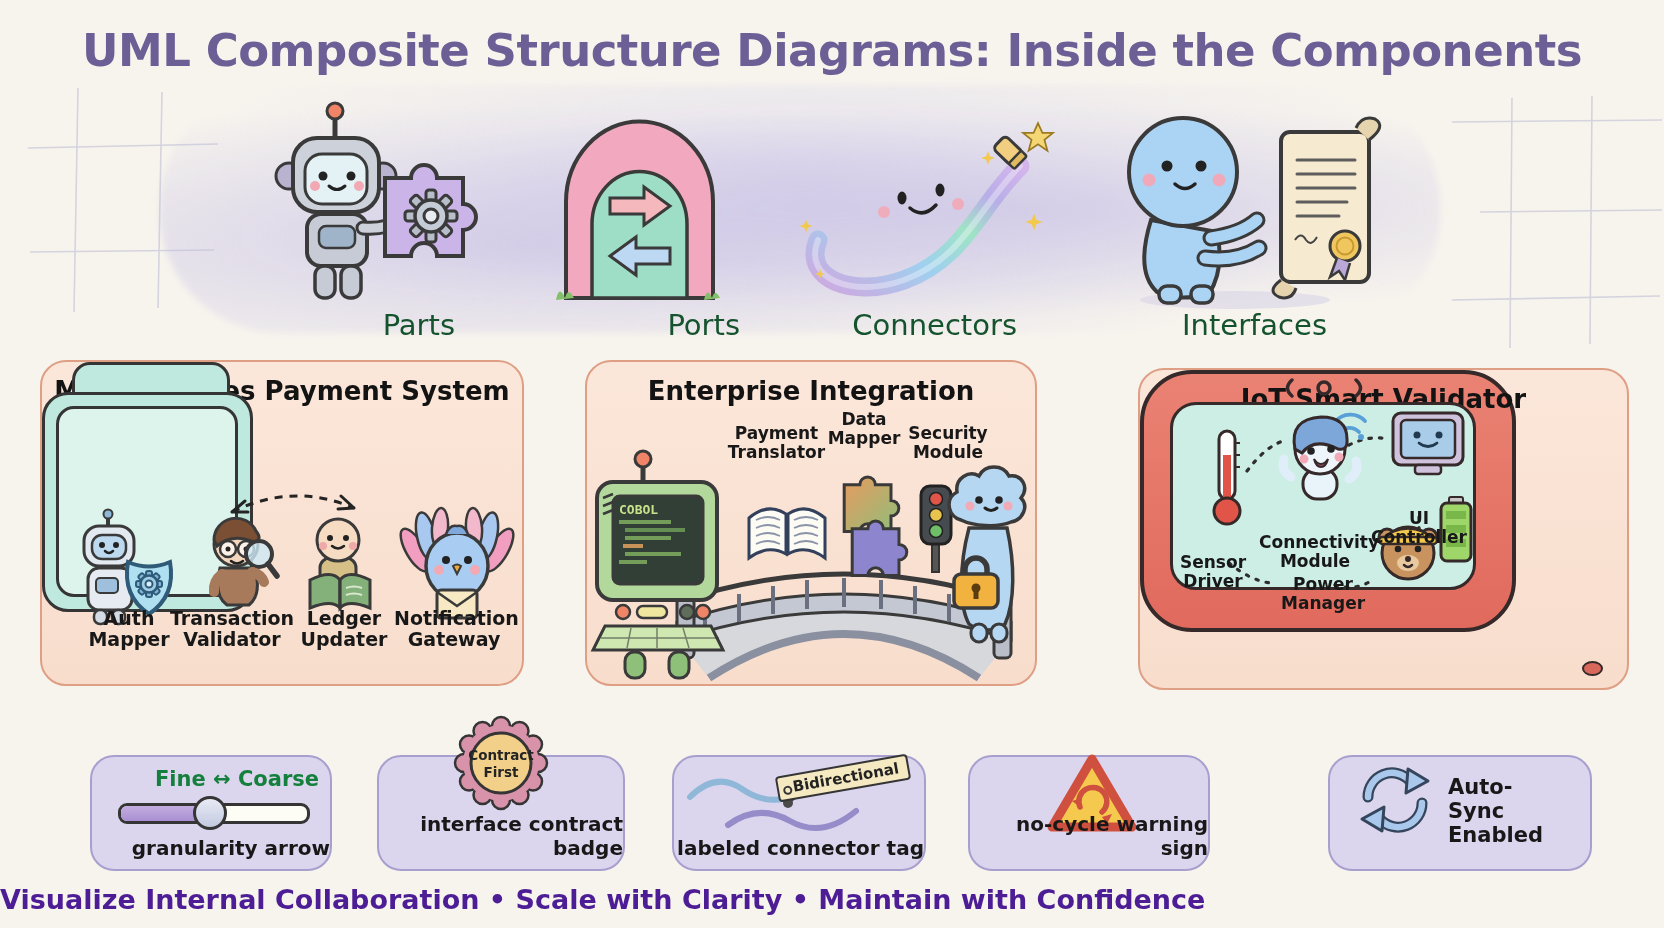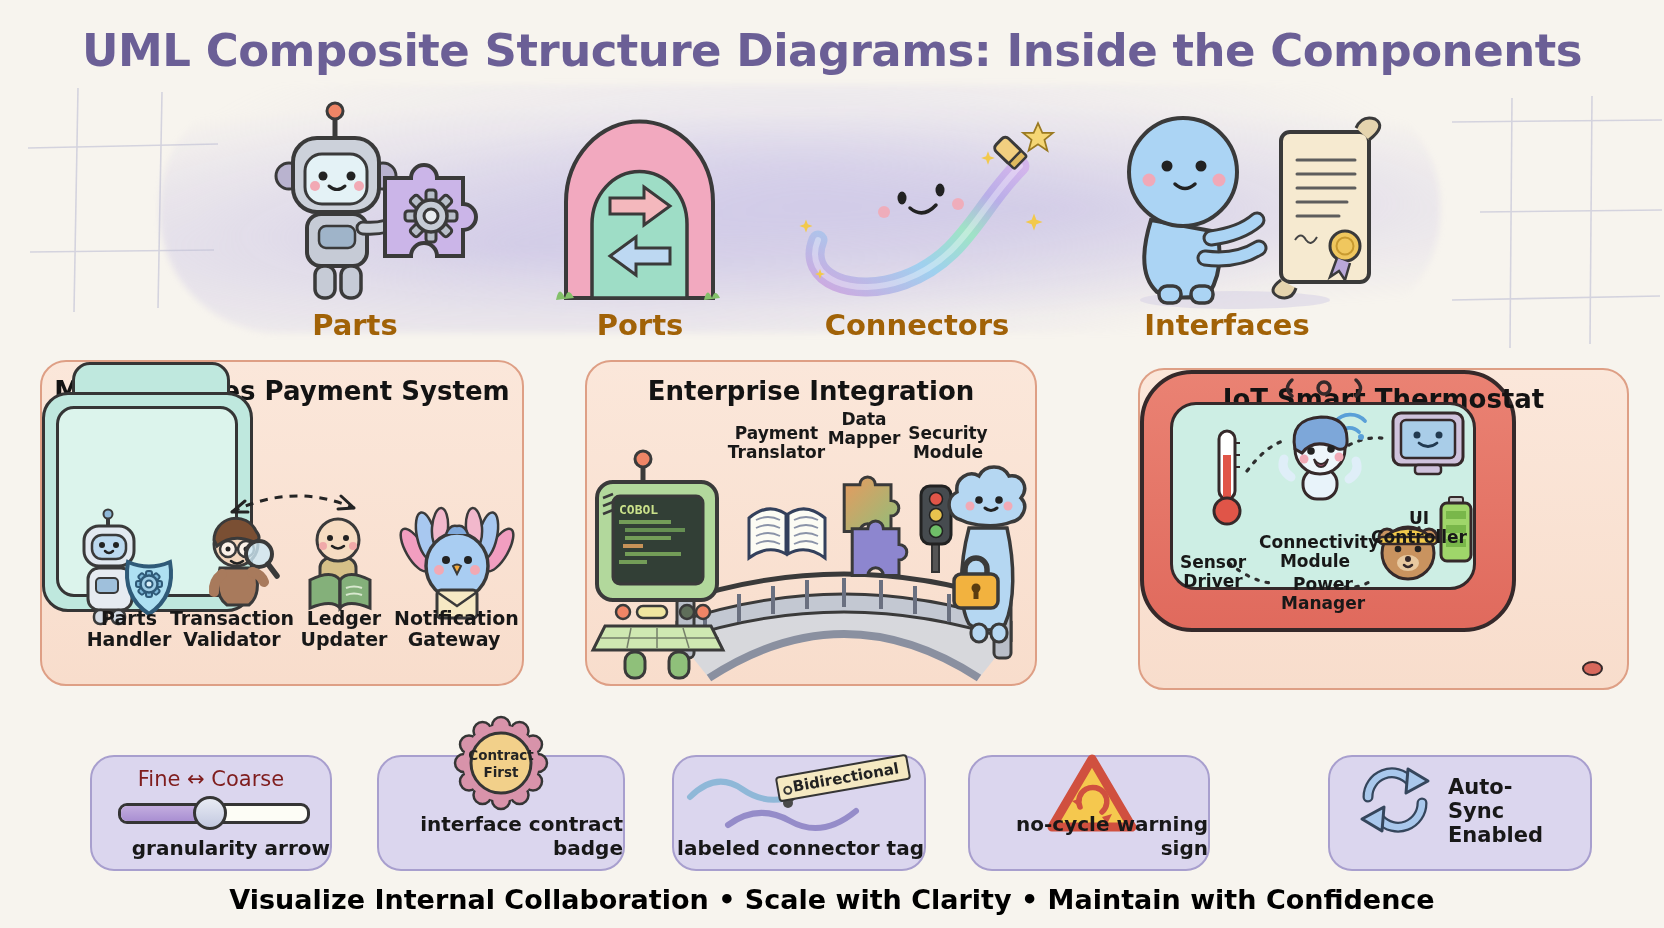--- a/index.html
+++ b/index.html
@@ -11,39 +11,39 @@
   }
   .abs{position:absolute;}
   svg{display:block;overflow:visible;}
 
   
   .main-title{
     left:0;top:24px;width:100%;text-align:center;
     font-size:45px;font-weight:800;color:#6b5f96;letter-spacing:-.5px;
   }
   .footer-tagline{
-    left:0;top:884px;width:100%;text-align:center;
-    font-size:27px;font-weight:700;color:#000000;
+    left:0;top:884px;width:100%;
+    font-size:27px;font-weight:700;color:#4c1d95;
   }
 
   
   .wash{
     left:160px;top:85px;width:1280px;height:248px;border-radius:120px;
     background:
       radial-gradient(ellipse at 28% 65%, rgba(186,178,226,.50), rgba(186,178,226,0) 62%),
       radial-gradient(ellipse at 68% 50%, rgba(186,178,226,.42), rgba(186,178,226,0) 60%),
       radial-gradient(ellipse at 50% 35%, rgba(201,195,236,.38), rgba(201,195,236,0) 70%);
     filter:blur(3px);
   }
   .gridlines{stroke:#c2c2d6;stroke-width:1.6;opacity:.65;}
 
   
   .concept-label{
-    width:200px;text-align:center;top:308px;
-    font-size:29px;font-weight:700;color:#a16207;
+    width:200px;text-align:right;top:308px;
+    font-size:29px;font-weight:400;color:#14532d;
   }
 
   
   .panel{
     top:360px;height:322px;
     background:linear-gradient(#fbe7da,#f8ddcc);
     border:2.5px solid #de9f85;border-radius:26px;
   }
   .panel-title{
     left:0;top:14px;width:100%;text-align:center;
@@ -78,21 +78,21 @@
     top:755px;height:112px;
     background:#dbd6ee;border:2px solid #a89fce;border-radius:24px;
     overflow:visible;z-index:2;
   }
   .chip-label{
     position:absolute;left:0;bottom:9px;width:100%;text-align:right;
     font-size:20px;font-weight:700;color:#181818;
   }
   .chip-top-label{
     position:absolute;left:0;top:10px;width:100%;text-align:center;
-    font-size:21px;font-weight:400;color:#7f1d1d;
+    font-size:21px;font-weight:700;color:#15803d;padding-left:26px;
   }
   .slider-track{
     position:absolute;left:26px;top:46px;width:186px;height:15px;
     background:#fdfdf6;border:3px solid #353535;border-radius:9px;
   }
   .slider-fill{position:absolute;left:0;top:0;height:100%;width:46%;
     background:linear-gradient(#c3addf,#a98fd2);border-radius:6px 0 0 6px;}
   .slider-thumb{
     position:absolute;left:calc(46% - 14px);top:-10px;width:28px;height:28px;
     background:linear-gradient(#e8ebf4,#c3c9e0);border:3px solid #353535;border-radius:50%;
@@ -342,21 +342,21 @@
       <circle cx="70" cy="58" r="4" fill="#222"></circle>
     <path d="M55,64 q4,-3 8,0 l-4,8 z" fill="#f2a93d" stroke="#3a3a3a" stroke-width="2"></path>
     <circle cx="41" cy="68" r="5" fill="#f2a9b4"></circle>
       <circle cx="77" cy="68" r="5" fill="#f2a9b4"></circle>
     <g>
       <rect x="39" y="88" width="40" height="28" rx="4" fill="#f6e9c4" stroke="#3a3a3a" stroke-width="3"></rect>
       <path d="M39,90 l20,14 20,-14" fill="none" stroke="#3a3a3a" stroke-width="2.5"></path>
     </g>
   </svg>
 
-  <div class="abs part-label" style="left:42px;top:246px;width:90px">Parts Handler</div>
+  <div class="abs part-label" style="left:42px;top:246px;width:90px">Auth Mapper</div>
   <div class="abs part-label" style="left:125px;top:246px;width:130px">Transaction Validator</div>
   <div class="abs part-label" style="left:252px;top:246px;width:100px">Ledger Updater</div>
   <div class="abs part-label" style="left:352px;top:246px;width:120px">Notification Gateway</div>
 </div>
 
 <div class="abs panel" style="left:585px;width:448px">
   <div class="abs panel-title">Enterprise Integration</div>
 
   <div class="abs part-label small" style="left:132px;top:62px;width:115px">Payment Translator</div>
   <div class="abs part-label small" style="left:237px;top:48px;width:80px">Data Mapper</div>
@@ -451,21 +451,21 @@
     <g transform="translate(4,104)">
       <path d="M16,16 v-5 a11,11 0 0 1 22,0 v5" fill="none" stroke="#3a3a3a" stroke-width="5.5"></path>
       <rect x="5" y="16" width="44" height="34" rx="7" fill="#f2b23f" stroke="#3a3a3a" stroke-width="3.5"></rect>
       <circle cx="27" cy="30" r="4.5" fill="#5a3c10"></circle>
         <rect x="24.5" y="32" width="5" height="9" fill="#5a3c10"></rect>
     </g>
   </svg>
 </div>
 
 <div class="abs panel" style="left:1138px;top:368px;width:487px;height:318px">
-  <div class="abs panel-title">IoT Smart Thermostat</div>
+  <div class="abs panel-title">IoT Smart Validator</div>
 
   <div class="thermo">
 
     <svg class="abs" style="left:142px;top:8px" width="84" height="20" viewBox="0 0 84 20">
       <path d="M10,2 q-9,8 0,16" fill="none" stroke="#35292a" stroke-width="3.5" stroke-linecap="round"></path>
       <circle cx="42" cy="10" r="6" fill="none" stroke="#35292a" stroke-width="3.5"></circle>
       <path d="M74,2 q9,8 0,16" fill="none" stroke="#35292a" stroke-width="3.5" stroke-linecap="round"></path>
     </svg>
     <div class="thermo-screen">
 

